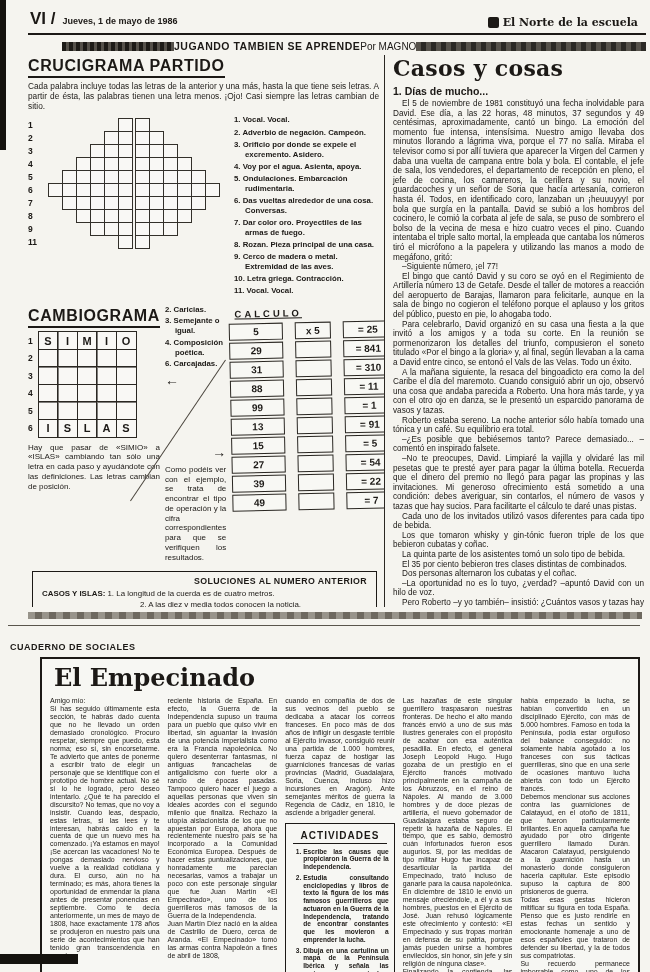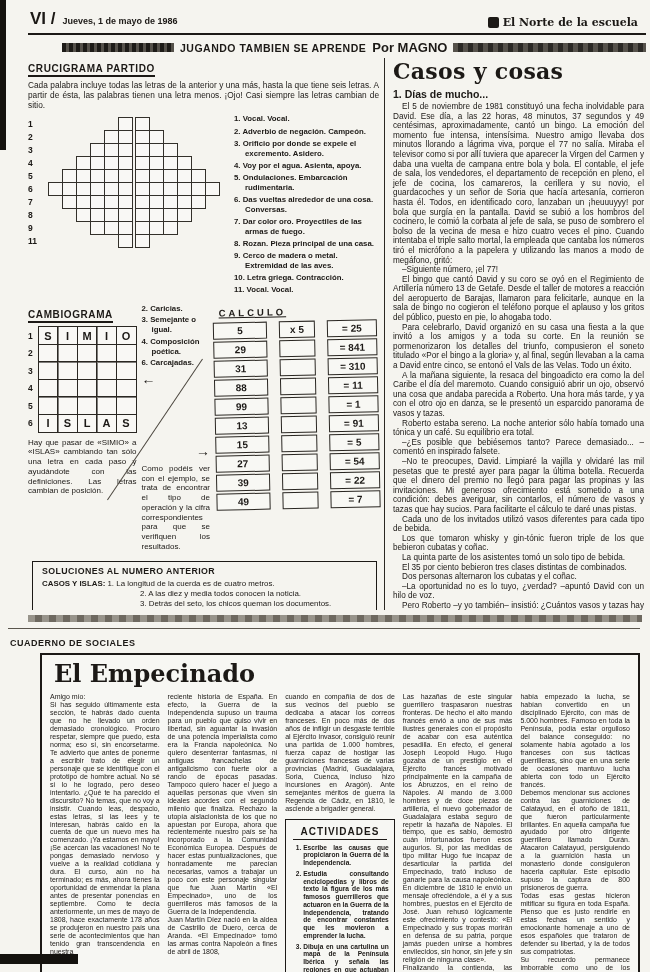--- a/index.html
+++ b/index.html
@@ -9,32 +9,32 @@
   .scan-bottom{position:absolute;left:0;bottom:8px;width:78px;height:10px;background:#14120e;}
 
   header{display:flex;justify-content:space-between;align-items:flex-end;padding:9px 12px 2px 30px;}
   .folio{display:flex;align-items:baseline;gap:7px;}
   .page-num{font-size:17px;font-weight:800;}
   .date{font-size:9px;font-weight:700;}
   .masthead{font-family:"DejaVu Serif",serif;font-weight:700;font-size:11px;display:flex;gap:4px;align-items:center;}
   .mast-icon{display:inline-block;width:11px;height:11px;background:#1c1916;border-radius:2px;}
   .header-rule{height:2px;background:#1c1916;margin:2px 4px 0 28px;}
 
-  .banner{display:flex;align-items:center;gap:6px;margin:5px 4px 3px 62px;}
+  .banner{display:flex;align-items:center;margin:5px 4px 3px 62px;}
   .bar{height:9px;}
   .bar-left{width:112px;background:repeating-linear-gradient(90deg,#1d1b17 0 4px,#55514a 4px 7px);}
   .bar-right{flex:1;background:repeating-linear-gradient(90deg,#56524b 0 5px,#2b2925 5px 10px);}
   .banner-title{font-size:10.5px;font-weight:800;letter-spacing:.5px;white-space:nowrap;}
-  .banner-by{font-size:13px;font-weight:700;white-space:nowrap;}
+  .banner-by{font-size:10px;font-weight:400;white-space:nowrap;}
 
   .cols{display:flex;margin-left:28px;height:552px;}
   .left-col{width:356px;padding-right:5px;overflow:hidden;box-sizing:border-box;}
   .right-col{flex:1;border-left:1.5px solid #2a2722;padding:0 6px 0 8px;overflow:hidden;min-width:0;}
 
-  .rubric{font-size:10px;font-weight:800;letter-spacing:.6px;border-bottom:2.5px solid #1c1916;
+  .rubric{font-size:16px;font-weight:800;letter-spacing:.6px;border-bottom:2.5px solid #1c1916;
           display:inline-block;margin:2px 0 3px;padding-bottom:1px;}
   .intro{font-size:8.3px;line-height:1.22;text-align:justify;margin:0 0 4px;}
 
   .cw-wrap{display:flex;gap:8px;}
   .cw-grid{width:198px;padding-top:4px;}
   .cw-row{display:flex;align-items:center;height:14px;margin-top:-1px;}
   .cw-lab{width:14px;font-size:8.5px;font-weight:800;}
   .cw-cells{flex:1;display:flex;justify-content:center;}
   .cw-cell{width:15px;height:14px;border:1px solid #33302a;margin-left:-1px;box-sizing:border-box;background:rgba(255,255,255,.4);}
   .cw-cell.gap{margin-left:2px;}
@@ -58,31 +58,31 @@
   .camb-calc{flex:1;transform:rotate(-1.2deg);padding-top:2px;}
   .calc-title{font-size:9.5px;font-weight:800;letter-spacing:3px;text-decoration:underline;margin:0 0 4px 6px;}
   .calc-row{display:flex;gap:12px;margin-bottom:2px;}
   .calc-a{width:52px;}
   .calc-b{width:34px;}
   .calc-c{width:48px;}
   .calc-a,.calc-b,.calc-c{border:1.2px solid #2a2722;height:15px;font-size:10px;font-weight:800;
       display:flex;align-items:center;justify-content:center;background:rgba(255,255,255,.35);box-sizing:content-box;}
 
   .sol-box{border:1.8px solid #1c1916;margin:9px 2px 0 4px;padding:4px 9px 5px;}
-  .sol-title{text-align:left;font-size:8.8px;font-weight:800;letter-spacing:.4px;margin:0 0 3px;}
+  .sol-title{text-align:right;font-size:8.8px;font-weight:800;letter-spacing:.4px;margin:0 0 3px;}
   .sol-entry{font-size:7.9px;line-height:1.28;margin-bottom:2.5px;}
   .sol-lab{font-weight:800;}
   .sol-cont{margin-left:98px;}
 
   .casos-title{font-family:"DejaVu Serif",serif;font-size:22px;font-weight:800;margin:0 0 3px;letter-spacing:.3px;}
   .casos-h{font-size:10.5px;font-weight:800;margin:4px 0 2px;}
   .cpara{font-size:8.2px;line-height:1.17;text-align:justify;margin:0;text-indent:9px;}
 
   .gray-sep{height:7px;margin:5px 8px 0 28px;background:repeating-linear-gradient(90deg,#98948b 0 7px,#6e6960 7px 14px);}
-  .kicker-row{margin:6px 10px 3px 8px;border-top:1px solid #5a554d;padding-top:3px;}
+  .kicker-row{margin:6px 10px 3px 8px;border-top:1px solid #5a554d;padding-top:10px;}
   .kicker{font-size:9px;font-weight:800;letter-spacing:.5px;margin-left:2px;}
 
   .emp-box{border:2px solid #1c1916;margin:1px 10px 0 40px;height:326px;padding:4px 8px;box-sizing:border-box;
            overflow:hidden;background:rgba(255,255,255,.25);}
   .emp-title{font-family:"DejaVu Serif",serif;font-size:24px;font-weight:800;margin:0 0 5px 4px;}
   .emp-cols{display:flex;gap:8px;}
   .emp-col{flex:1;min-width:0;}
   .coltext{font-size:7px;line-height:1.14;text-align:justify;white-space:pre-line;}
   .act-box{border:1.6px solid #1c1916;margin-top:6px;padding:4px 5px;}
   .act-title{text-align:center;font-size:10px;font-weight:800;letter-spacing:1px;border-bottom:1.6px solid #1c1916;

